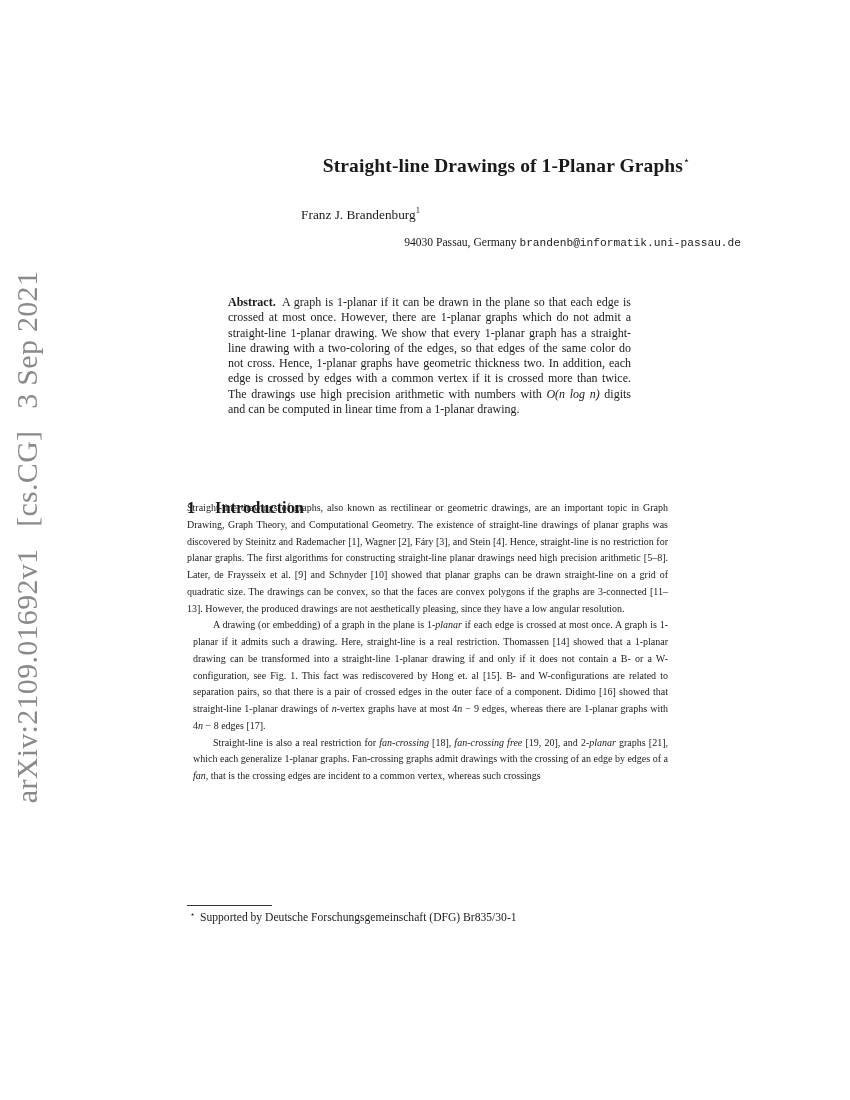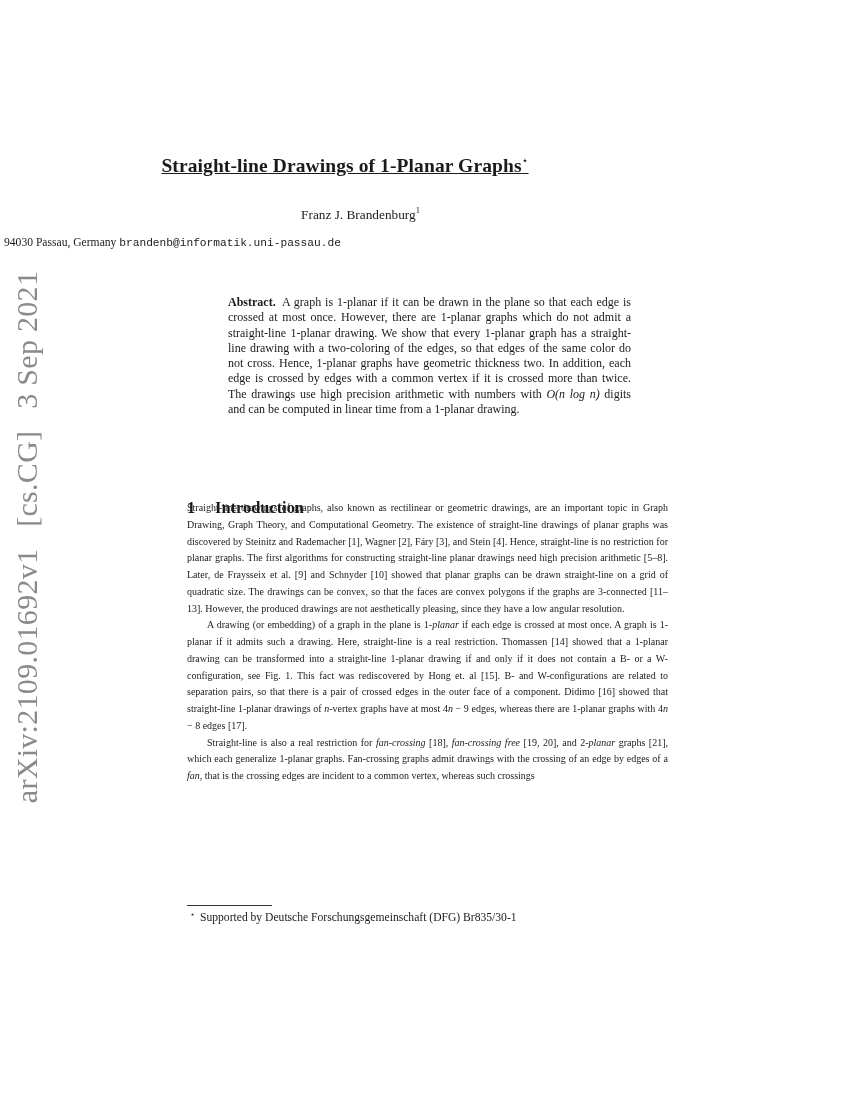--- a/index.html
+++ b/index.html
@@ -7,41 +7,41 @@
            font-family: "Liberation Serif", "DejaVu Serif", serif; color: #1a1a1a; }
 
     .arxiv-stamp {
       position: absolute; left: 27px; top: 530px;
       transform: translate(-50%, -50%) rotate(-90deg);
       white-space: nowrap; font-size: 30px; color: #8a8a8a; letter-spacing: 0.3px;
       font-family: "Liberation Serif", "DejaVu Serif", serif;
     }
     .arxiv-stamp span { margin-right: 14px; }
 
-    .title { position: absolute; left: 0; width: 690px; top: 154px; text-align: center;
-             font-size: 19.5px; font-weight: bold; letter-spacing: 0.1px; text-decoration: underline; }
+    .title { position: absolute; left: 0; width: 690px; top: 154px; text-align: right;
+             font-size: 19.5px; font-weight: bold; letter-spacing: 0.1px; }
     .title sup { font-size: 11px; font-weight: normal; vertical-align: 8px; }
 
     .author { position: absolute; left: 0; width: 721px; top: 205px; text-align: center; font-size: 13.3px; }
     .author sup { font-size: 8.5px; vertical-align: 6px; }
 
-    .affiliation { position: absolute; left: 4px; width: 724px; top: 236px; text-align: left; font-size: 11.6px; }
+    .affiliation { position: absolute; left: 17px; width: 724px; top: 236px; text-align: right; font-size: 11.6px; }
     .email { font-family: "Liberation Mono", "DejaVu Sans Mono", monospace; font-size: 11.2px; }
 
     .abstract { position: absolute; left: 228px; width: 403px; top: 295px;
                 font-size: 12px; line-height: 15.3px; text-align: justify; }
     .abstract-label { font-weight: bold; margin-right: 3px; }
 
     .section-heading { position: absolute; left: 187px; top: 462px; font-size: 16.4px; font-weight: bold; margin-top: 36px; }
     .section-num { display: inline-block; width: 28px; }
 
     .body-text { position: absolute; left: 187px; width: 481px; top: 500px;
                  font-size: 10px; line-height: 16.75px; text-align: justify; }
     .body-text p { margin: 0; }
-    .body-text p.indent { text-indent: 20px; }
+    .body-text p.indent { text-indent: 20px; margin-left: 6px; }
     .body-text i { font-style: italic; }
 
     .footnote-rule { position: absolute; left: 187px; top: 905px; width: 85px; height: 0; border-top: 0.8px solid #333; }
     .footnote { position: absolute; left: 190px; top: 910px; font-size: 11.6px; }
     .footnote-mark { font-size: 8px; vertical-align: 4px; margin-right: 5px; }
   </style>
 </head>
 <body>
 
 <div class="arxiv-stamp">

